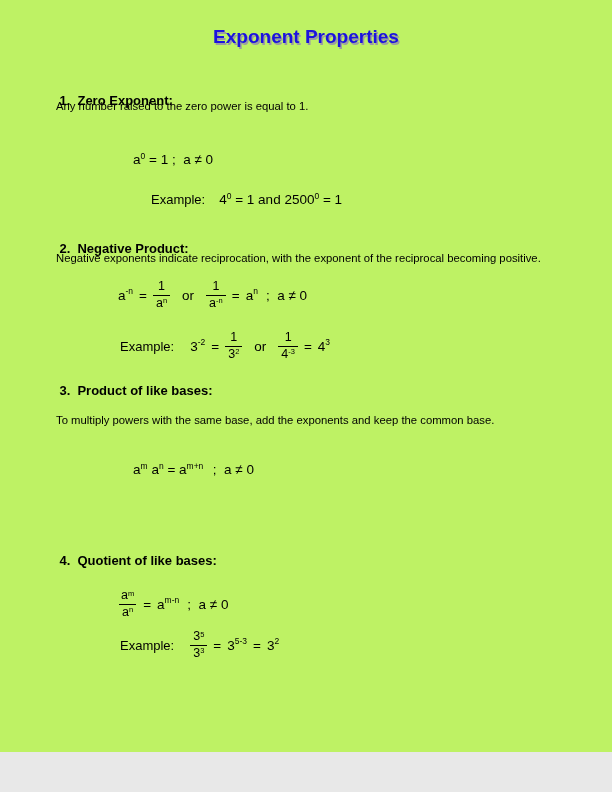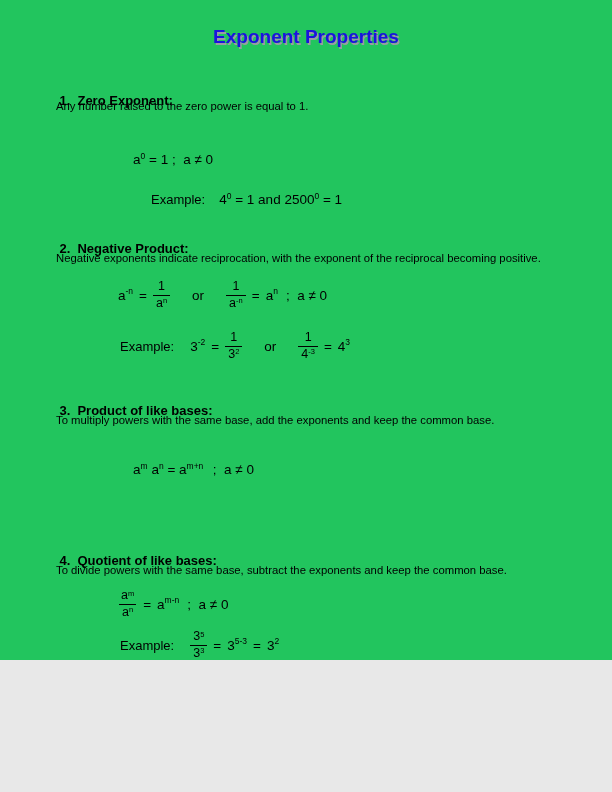--- a/index.html
+++ b/index.html
@@ -1,39 +1,39 @@
 <!DOCTYPE html>
 <html style="--title-blue: #1b12de; --brand-blue: #2020cc;"><head>
 <meta charset="utf-8">
 <style>
   :root { --title-blue:#1b12de; --brand-blue:#2020cc; }
   html,body{margin:0;padding:0;background:#e8e8e8;}
   .page{
-    position:relative; width:612px; height:660px; margin:0 auto;
-    background:#22c55e; font-family:"Liberation Sans",sans-serif; color:#000;
+    position:relative; width:612px; height:752px; margin:0 auto;
+    background:#bef264; font-family:"Liberation Sans",sans-serif; color:#000;
     overflow:hidden;
   }
   .title{
     position:absolute; top:26px; left:0; width:612px; margin:0;
     text-align:center; font-size:19px; font-weight:bold;
     color:var(--title-blue); text-shadow:1.5px 1.5px 0 #9b9ba4;
   }
   .sec-head{ position:absolute; left:45px; font-size:13px; font-weight:bold; white-space:pre; }
   .sec-head .num{ display:inline-block; width:18px; }
   .bodytext{ position:absolute; left:56px; margin:0; font-size:11.3px; white-space:pre; }
   .math{ position:absolute; font-size:13.5px; white-space:pre; }
   .mrow{ display:flex; align-items:center; column-gap:6px; }
   .sup{ font-size:8.5px; position:relative; top:-5.5px; }
   .exlabel{ font-size:13px; margin-right:14px; }
   .mrow .exlabel{ margin-right:10px; }
   .frac{ display:inline-flex; flex-direction:column; align-items:center; font-size:12.5px; line-height:1.1; }
   .fnum{ padding:0 3px 1px; }
   .fden{ border-top:1px solid #000; padding:1px 3px 0; }
   .frac .sup{ font-size:7.5px; top:-3.5px; }
-  .orword{ margin:0 16px; }
+  .orword{ margin:0 6px; }
   .cond{ margin-left:2px; }
   
   .logo{
     position:absolute; left:436px; top:758px; width:22px; height:22px;
     display:grid; grid-template-columns:10px 10px; grid-template-rows:10px 10px;
     border:1px solid #999; background:#fff; box-shadow:2px 2px 2px #c6c6c6;
   }
   .lc{ display:flex; align-items:center; justify-content:center;
        font-size:9px; font-weight:bold; line-height:1; }
   .lc-tl{ background:#fbf1ea; color:#d42a1e; }
@@ -92,32 +92,31 @@
     </span>
     <span class="orword">or</span>
     <span class="frac">
       <span class="fnum">1</span>
       <span class="fden"><span>4</span><span class="sup">-3</span></span>
     </span>
     <span>=</span>
     <span><span>4</span><span class="sup">3</span></span>
   </div>
 
-  <div class="sec-head" style="top:388px">
+  <div class="sec-head" style="top:368px">
     <span class="num">3.</span><span>Product of like bases:</span>
   </div>
   <p class="bodytext" style="top:414px">To multiply powers with the same base, add the exponents and keep the common base.</p>
   <div class="math" style="top:447px;left:118px">
     <span>a</span><span class="sup">m</span><span> </span><span>a</span><span class="sup">n</span><span> = a</span><span class="sup">m+n</span><span class="cond">  ;  a ≠ 0</span>
   </div>
 
   <div class="sec-head" style="top:538px">
     <span class="num">4.</span><span>Quotient of like bases:</span>
   </div>
-  <p class="bodytext" style="top:564px">To divide powers with the same base, subtract the exponents and keep the common base.</p>
   <div class="math mrow" style="top:589px;left:118px">
     <span class="frac">
       <span class="fnum"><span>a</span><span class="sup">m</span></span>
       <span class="fden"><span>a</span><span class="sup">n</span></span>
     </span>
     <span>=</span>
     <span><span>a</span><span class="sup">m-n</span></span>
     <span class="cond">;  a ≠ 0</span>
   </div>
   <div class="math mrow" style="top:630px;left:120px">

